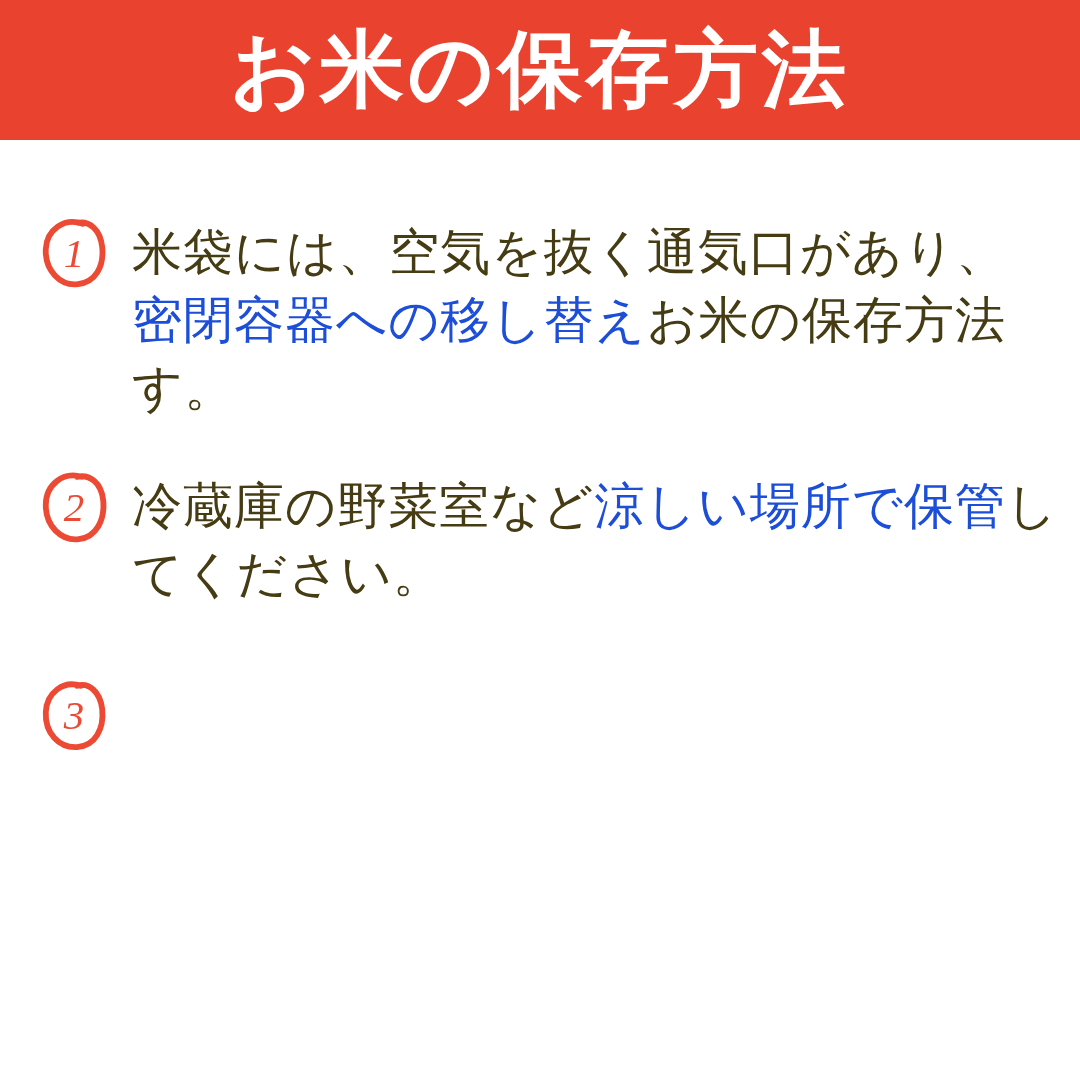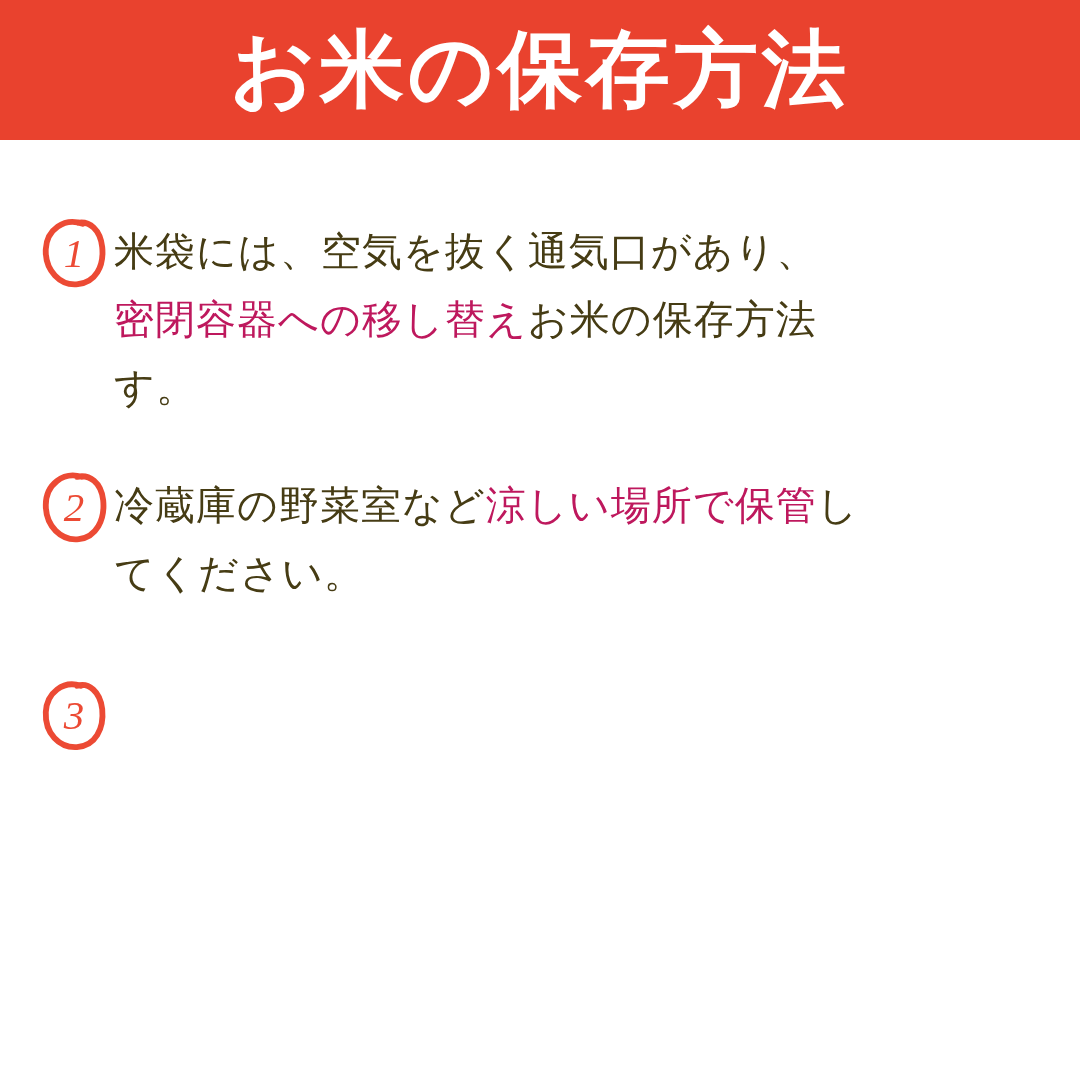--- a/index.html
+++ b/index.html
@@ -34,28 +34,28 @@
   }
   .tip-row.first{margin-top:78px;}
   .tip-row.second{margin-top:50px;}
   .tip-row.third{margin-top:72px;}
   .num-icon{
     flex:0 0 72px;
     width:72px;height:78px;
     margin-top:-4px;
   }
   .tip-text{
-    margin-left:4px;
-    font-size:40px;
+    margin-left:22px;
+    font-size:50px;
     line-height:68px;
     color:#463c14;
     letter-spacing:1px;
   }
   .tip-line{display:block;white-space:pre;}
-  .seg-red{color:#be185d;}
+  .seg-red{color:#1d4ed8;}
   .seg-olive{color:#463c14;}
 </style>
 </head>
 <body>
 
 <div class="banner">
   <h1>お米の保存方法</h1>
 </div>
 
 <div class="tips" id="tips">

